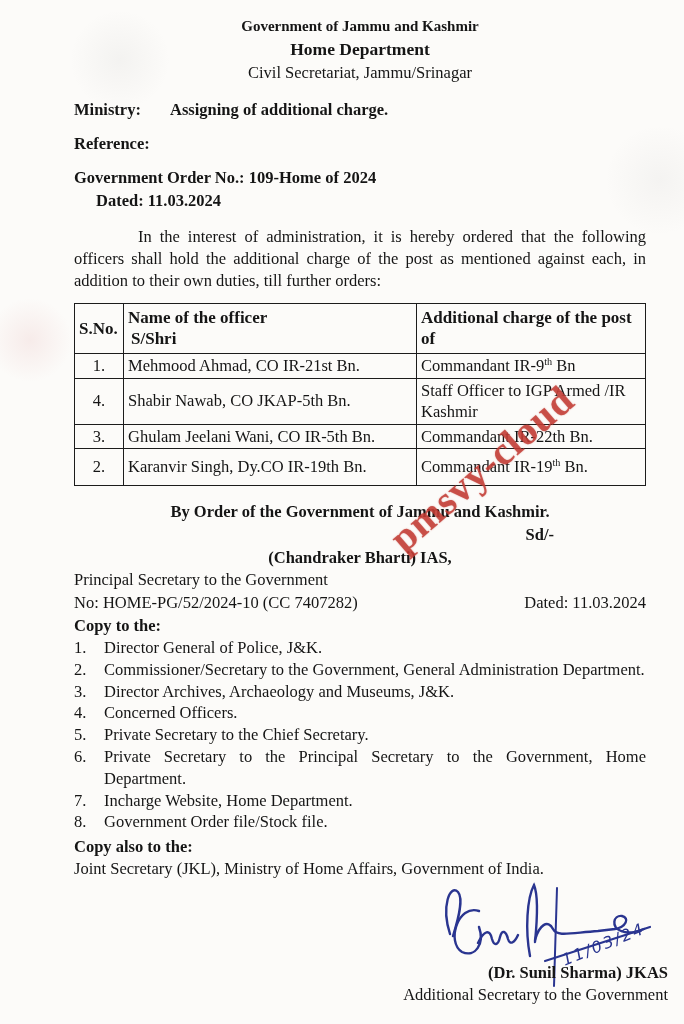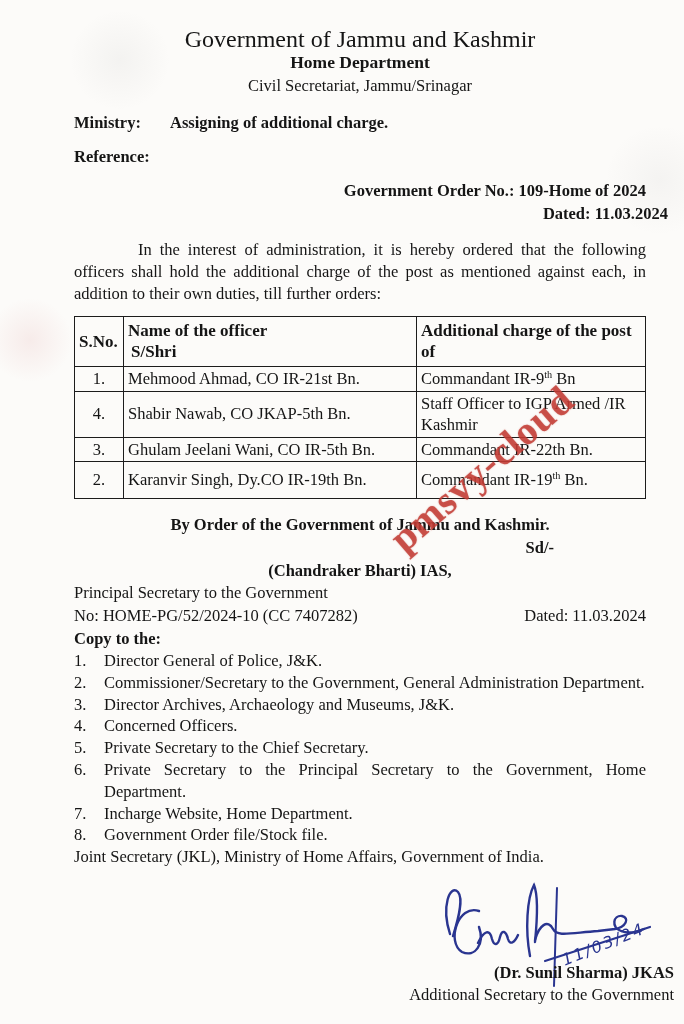--- a/index.html
+++ b/index.html
@@ -17,30 +17,30 @@
     background-image:
       radial-gradient(circle at 30px 340px, rgba(214,140,140,0.14), transparent 42px),
       radial-gradient(circle at 120px 60px, rgba(130,130,130,0.07), transparent 50px),
       radial-gradient(circle at 660px 180px, rgba(120,120,120,0.06), transparent 55px);
     padding: 14px 38px 0 74px;
     overflow: hidden;
     font-size: 16.5px;
     line-height: 22px;
   }
   .header { text-align: center; margin-bottom: 15px; }
-  .header .h1 { font-weight: normal; font-size: 24px; line-height: 24px; margin-top: 13px; }
+  .header .h1 { font-weight: bold; font-size: 15px; line-height: 24px; }
   .header .h2 { font-weight: bold; font-size: 17.5px; line-height: 23px; }
   .header .h3 { font-size: 16.5px; line-height: 23px; }
 
   .label-row { display: grid; grid-template-columns: 96px 1fr; margin-bottom: 12px; }
   .label-row .lbl { font-weight: bold; }
   .subject-text { font-weight: bold; }
   .reference-text { text-align: justify; }
 
-  .order-block { text-align: right; font-weight: bold; margin: 9px 0 14px 0; line-height: 22.5px; }
+  .order-block { text-align: left; font-weight: bold; margin: 9px 0 14px 0; line-height: 22.5px; }
   .order-date { position: relative; left: 22px; }
 
   .para { text-align: justify; text-indent: 64px; margin-bottom: 11px; }
 
   table.officers {
     width: 100%;
     border-collapse: collapse;
     margin-bottom: 13px;
   }
   table.officers th, table.officers td {
@@ -63,21 +63,21 @@
   .signoff-desig { line-height: 22px; }
   .fileno-row { display: flex; justify-content: space-between; line-height: 22px; margin-top: 1px; }
 
   .copy-heading { font-weight: bold; line-height: 22px; margin-top: 1px; }
   .copy-list { }
   .copy-item { display: grid; grid-template-columns: 30px 1fr; line-height: 21.8px; }
   .copy-item .li-text { text-align: justify; }
   .copy-also-heading { font-weight: bold; margin-top: 3px; line-height: 22px; }
   .copy-also-text { line-height: 22px; }
 
-  .footer-sign { position: absolute; right: 10px; bottom: 18px; text-align: right; }
+  .footer-sign { position: absolute; right: 16px; bottom: 18px; text-align: right; }
   .footer-name { font-weight: bold; line-height: 23px; }
   .footer-desig { line-height: 22px; }
 
   .watermark {
     position: absolute;
     left: 322px; top: 408px;
     width: 320px; height: 122px;
     display: flex; align-items: center; justify-content: center;
     transform: rotate(-41deg);
     font-family: "Liberation Serif", serif;
@@ -196,20 +196,21 @@
     <div class="copy-item">
         <span>7.</span>
         <span class="li-text">Incharge Website, Home Department.</span>
       </div>
     <div class="copy-item">
         <span>8.</span>
         <span class="li-text">Government Order file/Stock file.</span>
       </div>
   </div>
 
+  <div class="copy-also-heading">Copy also to the:</div>
   <div class="copy-also-text">Joint Secretary (JKL), Ministry of Home Affairs, Government of India.</div>
 
   <div class="watermark">pmsvy-cloud</div>
 
   <div class="signature-wrap">
     <svg viewBox="0 0 266 114">
       <g fill="none" stroke="#2a3590" stroke-width="2.4" stroke-linecap="round">
         <path d="M 52 54 C 43 26, 52 4, 60 12 C 66 19, 60 40, 55 56"></path>
         <path d="M 81 31 C 60 24, 48 62, 64 72 C 77 78, 87 64, 81 47"></path>
         <path d="M 80 63 C 86 50, 92 49, 94 59 C 96 66, 100 66, 102 57 C 104 49, 108 51, 110 59 C 112 66, 117 62, 120 55"></path>

